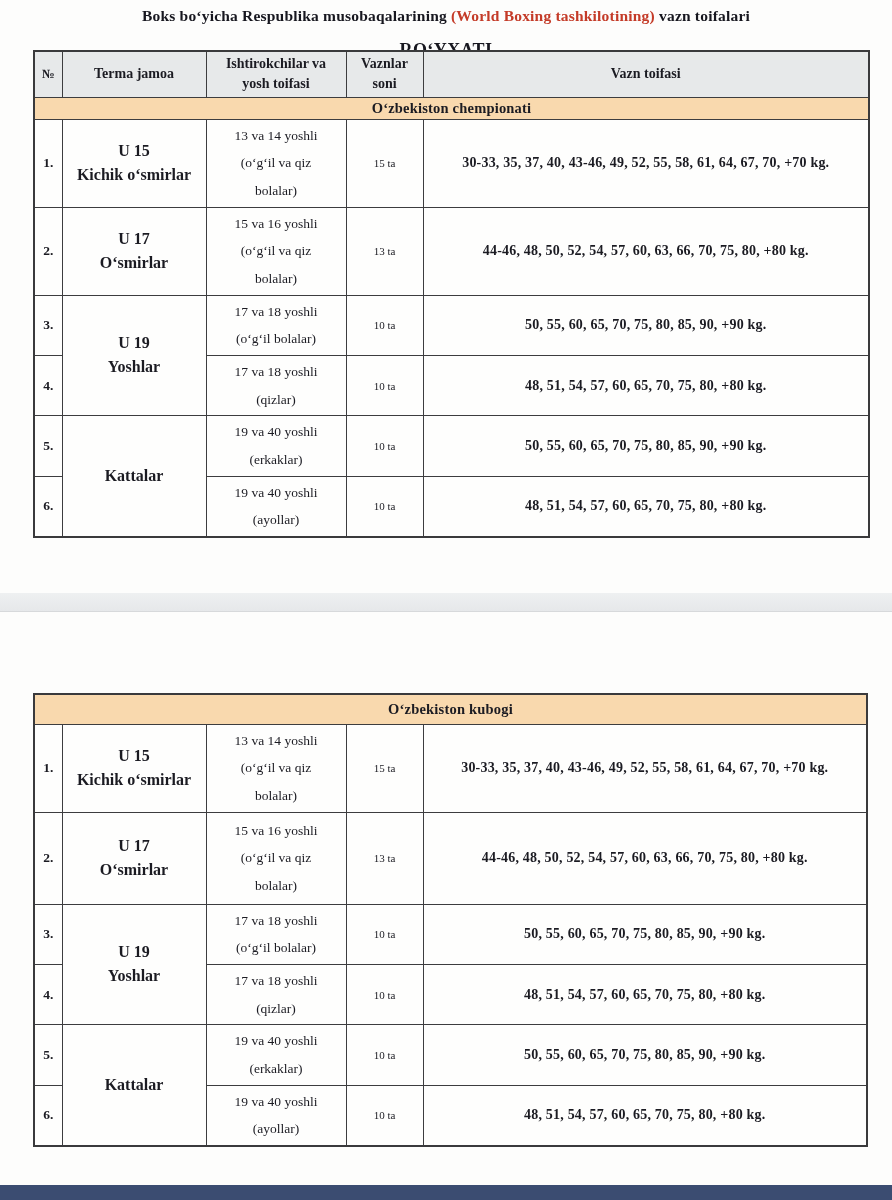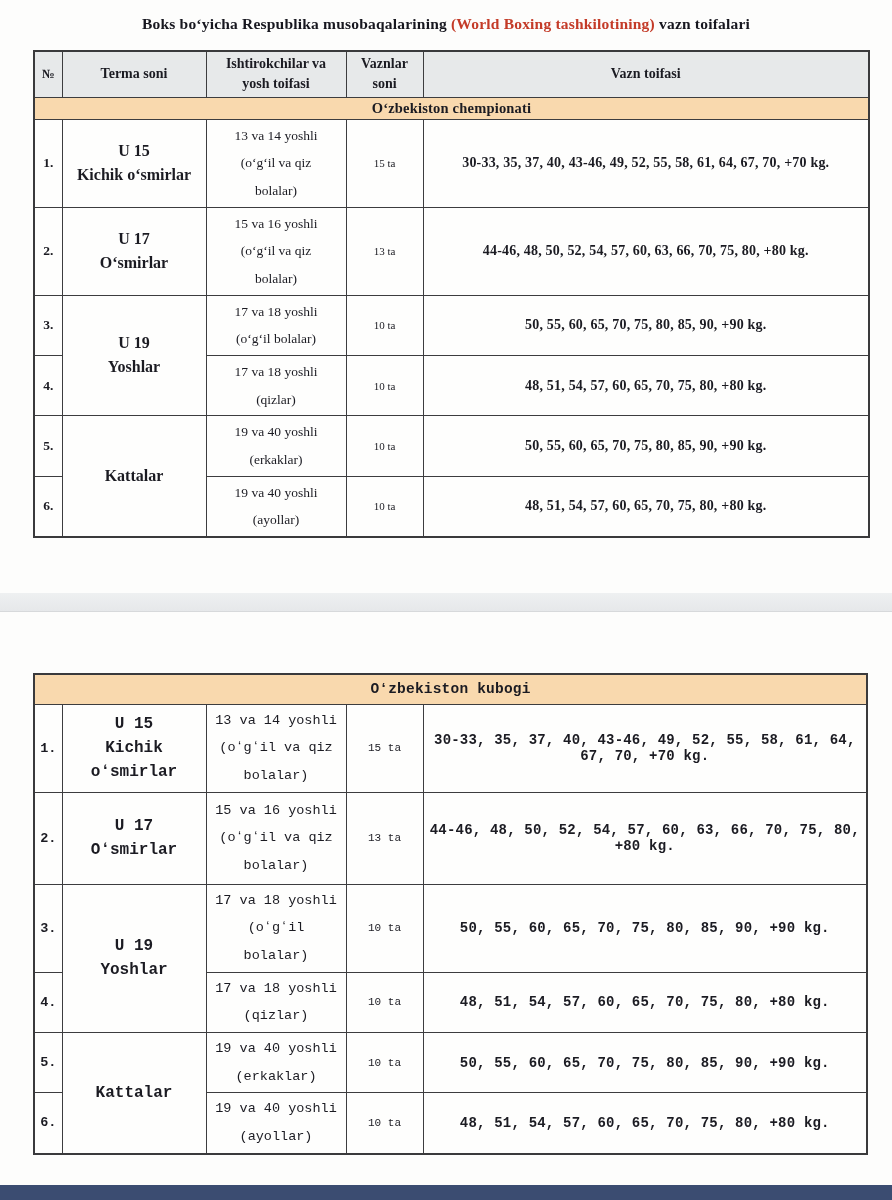--- a/index.html
+++ b/index.html
@@ -8,42 +8,42 @@
 
   .page {
     position: relative;
     width: 892px;
     height: 1200px;
     background: #fdfdfc;
     overflow: hidden;
     color: #1b1b22;
   }
 
-  .title-block { position: absolute; top: 15px; left: 0; width: 100%; text-align: center; color: #17171f; }
+  .title-block { position: absolute; top: 7px; left: 0; width: 100%; text-align: center; color: #17171f; }
   .title-line1 { font-size: 15.5px; font-weight: bold; letter-spacing: 0.2px; }
   .title-line1 .red { color: var(--highlight_red, #c43b28); }
   .title-line2 { font-size: 18px; font-weight: bold; margin-top: 15px; letter-spacing: 0.4px; }
 
   table.doc {
     position: absolute;
     border-collapse: collapse;
     table-layout: fixed;
     background: #fefefd;
   }
   table.doc td, table.doc th {
     border: 1px solid #3d3d3f;
     text-align: center;
     vertical-align: middle;
     padding: 2px 5px;
     overflow: hidden;
   }
   table.doc { border: 2px solid #3a3a3c; }
 
   #table-championship { top: 50px; left: 33px; width: 835px; }
-  #table-cup          { top: 673px; left: 33px; width: 833px; font-family: Liberation Mono, monospace; }
+  #table-cup          { top: 693px; left: 33px; width: 833px; }
 
   .head-row th {
     background: var(--header_bg, #e7e9ea);
     font-size: 14px;
     font-weight: bold;
     line-height: 1.45;
   }
   .section-row td {
     background: var(--section_bg, #f9d9ae);
     font-weight: bold;
@@ -85,21 +85,21 @@
     <colgroup>
       <col style="width:28px">
         <col style="width:144px">
         <col style="width:140px">
         <col style="width:77px">
         <col style="width:446px">
     </colgroup>
     <thead>
       <tr class="head-row" style="height:45px">
         <th style="font-size:12.5px">№</th>
-        <th>Terma soni</th>
+        <th>Terma jamoa</th>
         <th>Ishtirokchilar va yosh toifasi</th>
         <th>Vaznlar soni</th>
         <th>Vazn toifasi</th>
       </tr>
     </thead>
     <tbody>
       <tr class="section-row" style="height:16px">
         <td colspan="5">Oʻzbekiston chempionati</td>
       </tr>
       <tr style="height:83px">

